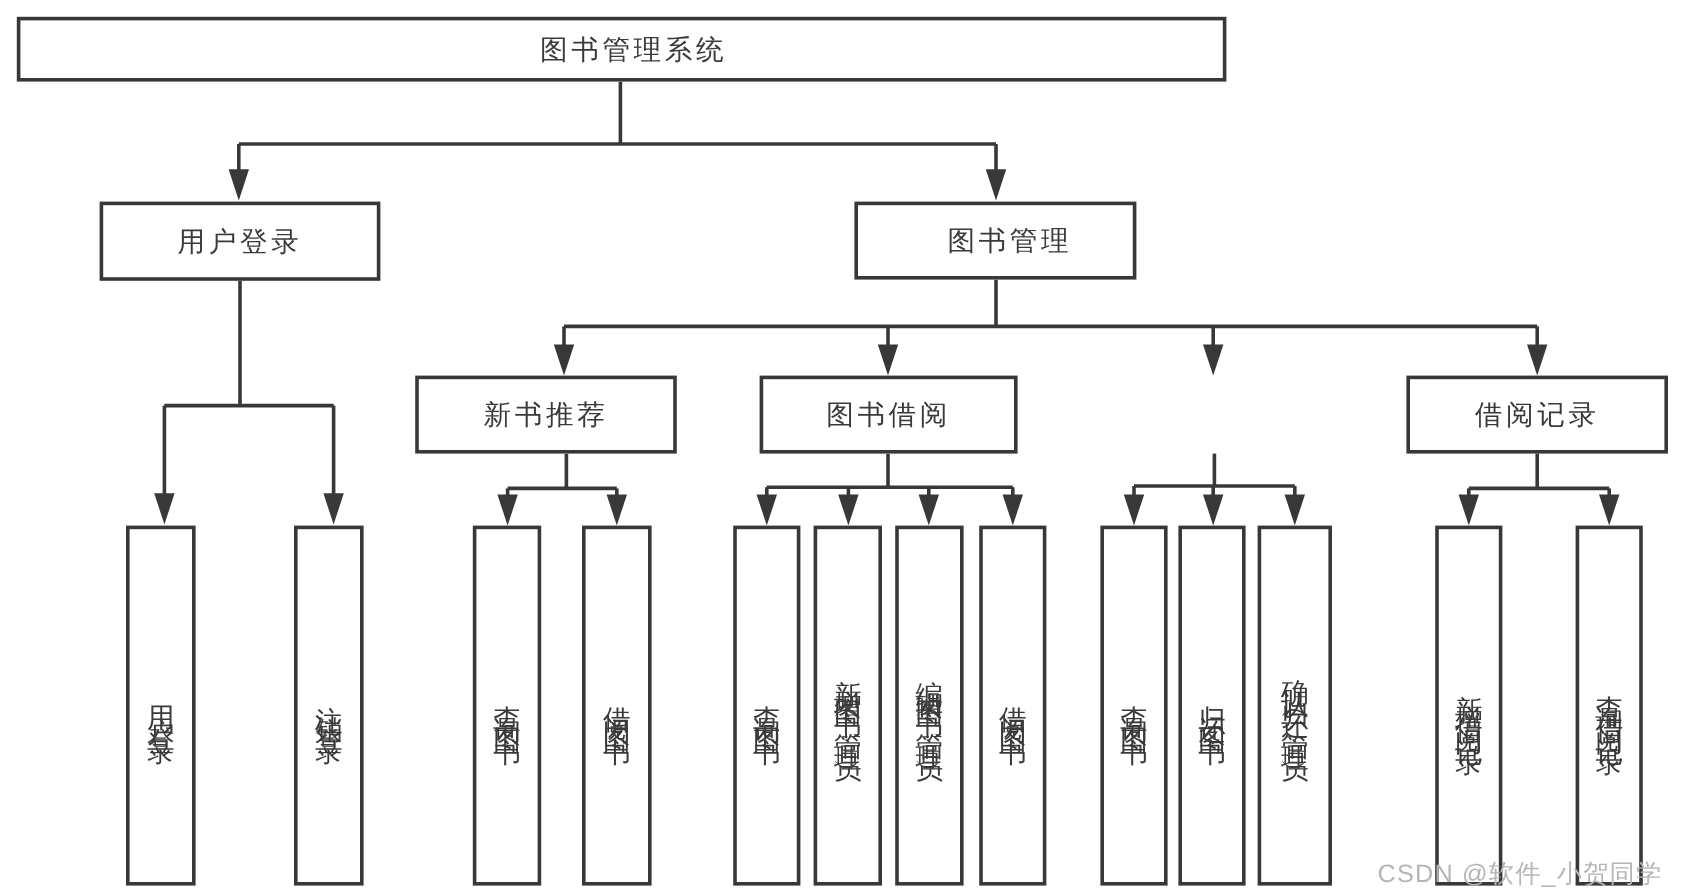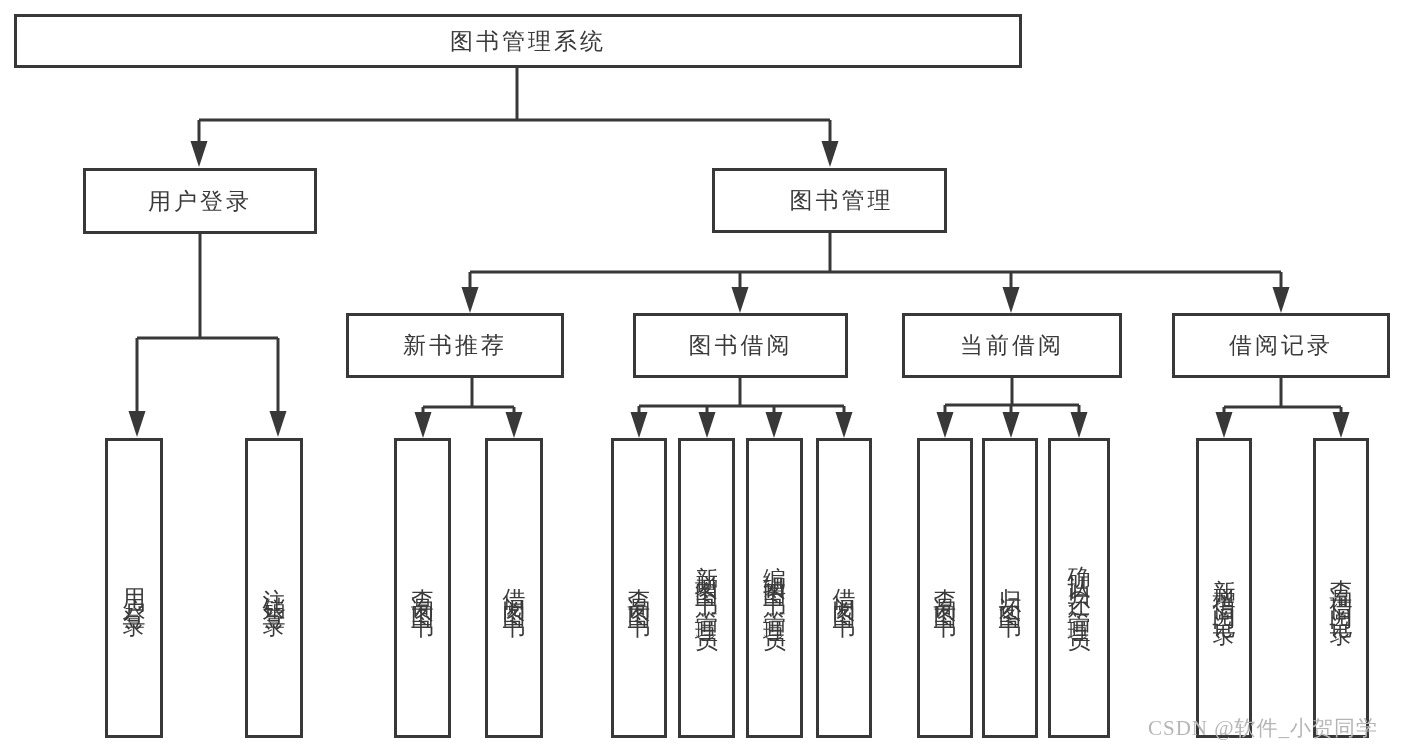--- a/index.html
+++ b/index.html
@@ -48,21 +48,20 @@
   }
   .watermark {
     position: absolute;
     left: 1148px;
     top: 714px;
     font-size: 21px;
     color: #b5b5b5;
     letter-spacing: 1px;
     z-index: 3;
     white-space: nowrap;
-    font-family: Liberation Serif, serif;
   }
 </style>
 </head>
 <body>
 
 <div id="canvas">
 
   <svg id="connectors" width="1405" height="747" viewBox="0 0 1405 747" fill="none" stroke="#383838" stroke-width="3">
 
     <path d="M517 68 V120"></path>
@@ -135,23 +134,20 @@
   <div class="node" style="left:712px; top:168px; width:235px; height:65px;padding-left:24px;">
     <span class="hlabel">图书管理</span>
   </div>
 
   <div class="node" style="left:346px; top:313px; width:218px; height:65px;">
     <span class="hlabel">新书推荐</span>
   </div>
   <div class="node" style="left:633px; top:313px; width:215px; height:65px;">
     <span class="hlabel">图书借阅</span>
   </div>
-  <div class="node" style="left:902px; top:313px; width:220px; height:65px;">
-    <span class="hlabel">当前借阅</span>
-  </div>
   <div class="node" style="left:1172px; top:313px; width:218px; height:65px;">
     <span class="hlabel">借阅记录</span>
   </div>
 
   <div class="node leaf" style="left:105px; top:438px; width:58px; height:300px;">
     <span class="vlabel">用户登录</span>
   </div>
   <div class="node leaf" style="left:245px; top:438px; width:58px; height:300px;">
     <span class="vlabel">注销登录</span>
   </div>

